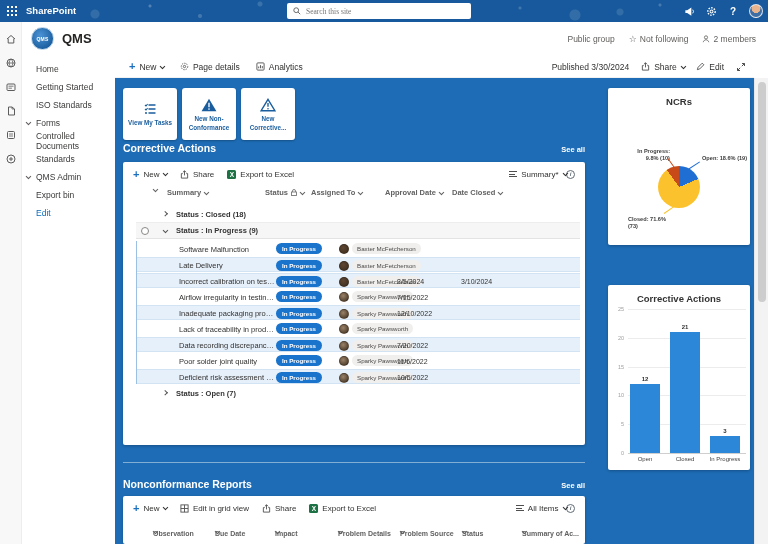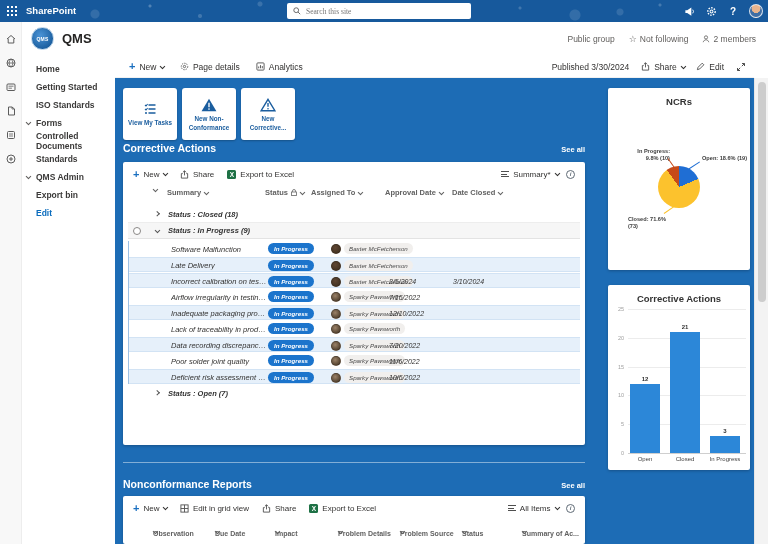--- a/index.html
+++ b/index.html
@@ -57,21 +57,21 @@
   .plus { color:#1a6fc0; font-size:11px; font-weight:bold; line-height:1; }
 
   .chev { display:inline-block; width:3.5px; height:3.5px; border-right:1px solid currentColor;
     border-bottom:1px solid currentColor; transform:rotate(45deg) translateY(-1px); }
   .chev-r { display:inline-block; width:3.5px; height:3.5px; border-right:1px solid currentColor;
     border-bottom:1px solid currentColor; transform:rotate(-45deg); }
 
   
   .sidebar { position:absolute; left:22px; top:56px; width:93px; height:488px; background:#fff; }
   .side-item { position:relative; height:18px; display:flex; align-items:center; padding-left:14px;
-    font-size:8.5px; color:#3b3a39; cursor:pointer;font-weight:bold; }
+    font-size:8.5px; color:#3b3a39; cursor:pointer; }
   .side-item:first-child { margin-top:4px; }
   .side-item .chev { position:absolute; left:4px; color:#605e5c; }
   .side-item.is-link { color:#0b6cbd; }
 
   
   .mainblue { position:absolute; left:115px; top:78px; width:639px; height:466px; background:#1d6cb5; }
 
   .hero-btns { position:absolute; left:8px; top:10px; display:flex; gap:5px; }
   .hero-btn { width:54px; height:52px; background:#fff; border-radius:3px; display:flex; flex-direction:column;
     align-items:center; justify-content:center; gap:3px; cursor:pointer; box-shadow:0 1px 2px rgba(0,0,0,.25); }
@@ -83,33 +83,33 @@
   .sec-title { font-size:10.5px; font-weight:bold; }
   .see-all { font-size:7.5px; font-weight:600; cursor:pointer; }
 
   .card { background:#fff; border-radius:2px; box-shadow:0 1px 3px rgba(0,0,0,.25); position:absolute; }
   .ca-card { left:8px; top:84px; width:462px; height:283px; }
   .ncr-card { left:8px; top:418px; width:462px; height:48px; overflow:hidden; }
 
   .lt-toolbar { height:24px; display:flex; align-items:center; padding:0 10px; font-size:8px; color:#323130; gap:13px; }
   .tb { display:flex; align-items:center; gap:4px; cursor:pointer; }
   .tb svg { color:#4f4f4f; }
-  .tb-right { margin-left:auto; display:flex; align-items:center; gap:8px; }
+  .tb-right { margin-left:auto; display:flex; align-items:center; gap:0; }
   .xl { width:9px; height:9px; background:#1e7145; color:#fff; font-size:6.5px; font-weight:bold;
     display:flex; align-items:center; justify-content:center; border-radius:1.5px; }
   .vlines { display:inline-flex; flex-direction:column; gap:1.5px; }
   .vlines i { display:block; height:1px; background:#4f4f4f; }
   .vlines i:nth-child(1){ width:8px; } .vlines i:nth-child(2){ width:6px; } .vlines i:nth-child(3){ width:8px; }
   .info { width:9px; height:9px; border:1px solid #5f6a75; border-radius:50%; font-size:6px; color:#5f6a75;
     display:flex; align-items:center; justify-content:center; font-style:italic; font-weight:bold; }
 
   .lt-headers { position:relative; height:16px; font-size:7.5px; color:#616161; font-weight:600; }
   .lt-headers span.hcol { position:absolute; top:2px; display:flex; align-items:center; gap:3px; white-space:nowrap; }
 
-  .lt-body { margin:4px 5px 0 5px; font-size:7.5px; color:#323130;font-style:italic; }
+  .lt-body { margin:4px 5px 0 13px; font-size:7.5px; color:#323130; }
   .group-line { position:relative; height:16px; display:flex; align-items:center; font-weight:600; color:#333; }
   .group-line .chev-r, .group-line .g-chev { position:absolute; left:27px; color:#555; }
   .group-line .g-label { position:absolute; left:40px; font-size:7.5px; }
   .group-line.expanded { height:17px; background:#f6f6f6; border-top:1px solid #ededed; border-bottom:1px solid #e3e3e3; margin-bottom:2px; }
   .sel-circle { position:absolute; left:5px; top:4px; width:8px; height:8px; border:1px solid #8a8886; border-radius:50%; background:#fff; }
 
   .rows { border-left:1px solid #9cc0e4; }
   .row { position:relative; height:15px; margin-bottom:1px; background:#fff; }
   .row.alt { background:#e6f0fa; border-top:1px solid #d2e3f4; border-bottom:1px solid #d2e3f4; }
   .cell { position:absolute; top:50%; transform:translateY(-50%); white-space:nowrap; }
@@ -123,21 +123,21 @@
   .c-app { left:260px; font-size:7px; }
   .c-closed { left:324px; font-size:7px; }
 
   .sec-divider { position:absolute; left:8px; top:384px; width:462px; height:1px; background:rgba(255,255,255,.45); }
 
   .ncr-headers { position:relative; height:20px; font-size:7px; color:#616161; font-weight:600; margin-top:6px; }
   .ncr-headers span { position:absolute; top:2px; display:flex; align-items:center; gap:3px; white-space:nowrap; }
 
   
   .rcard { position:absolute; left:493px; width:142px; background:#fff; border-radius:2px; box-shadow:0 1px 3px rgba(0,0,0,.25); }
-  #ncr-chart { top:10px; height:182px; }
+  #ncr-chart { top:10px; height:157px; }
   #ca-chart  { top:207px; height:185px; }
   .chart-title { text-align:center; font-size:9.5px; font-weight:bold; color:#333; margin-top:8px; }
 
   .pie { position:absolute; left:50px; top:78px; width:42px; height:42px; border-radius:50%; }
   .pie-label { position:absolute; font-size:5.6px; font-weight:bold; color:#3c3c3c; line-height:1.3; }
   .pl-inprog { left:18px; top:60px; width:44px; text-align:right; }
   .pl-open   { left:94px; top:67px; width:46px; text-align:left; }
   .pl-closed { left:20px; top:128px; width:44px; text-align:left; }
   .ld { position:absolute; height:1px; transform-origin:left center; }
   .ld-red    { left:60px; top:70px; width:11px; transform:rotate(55deg); }

